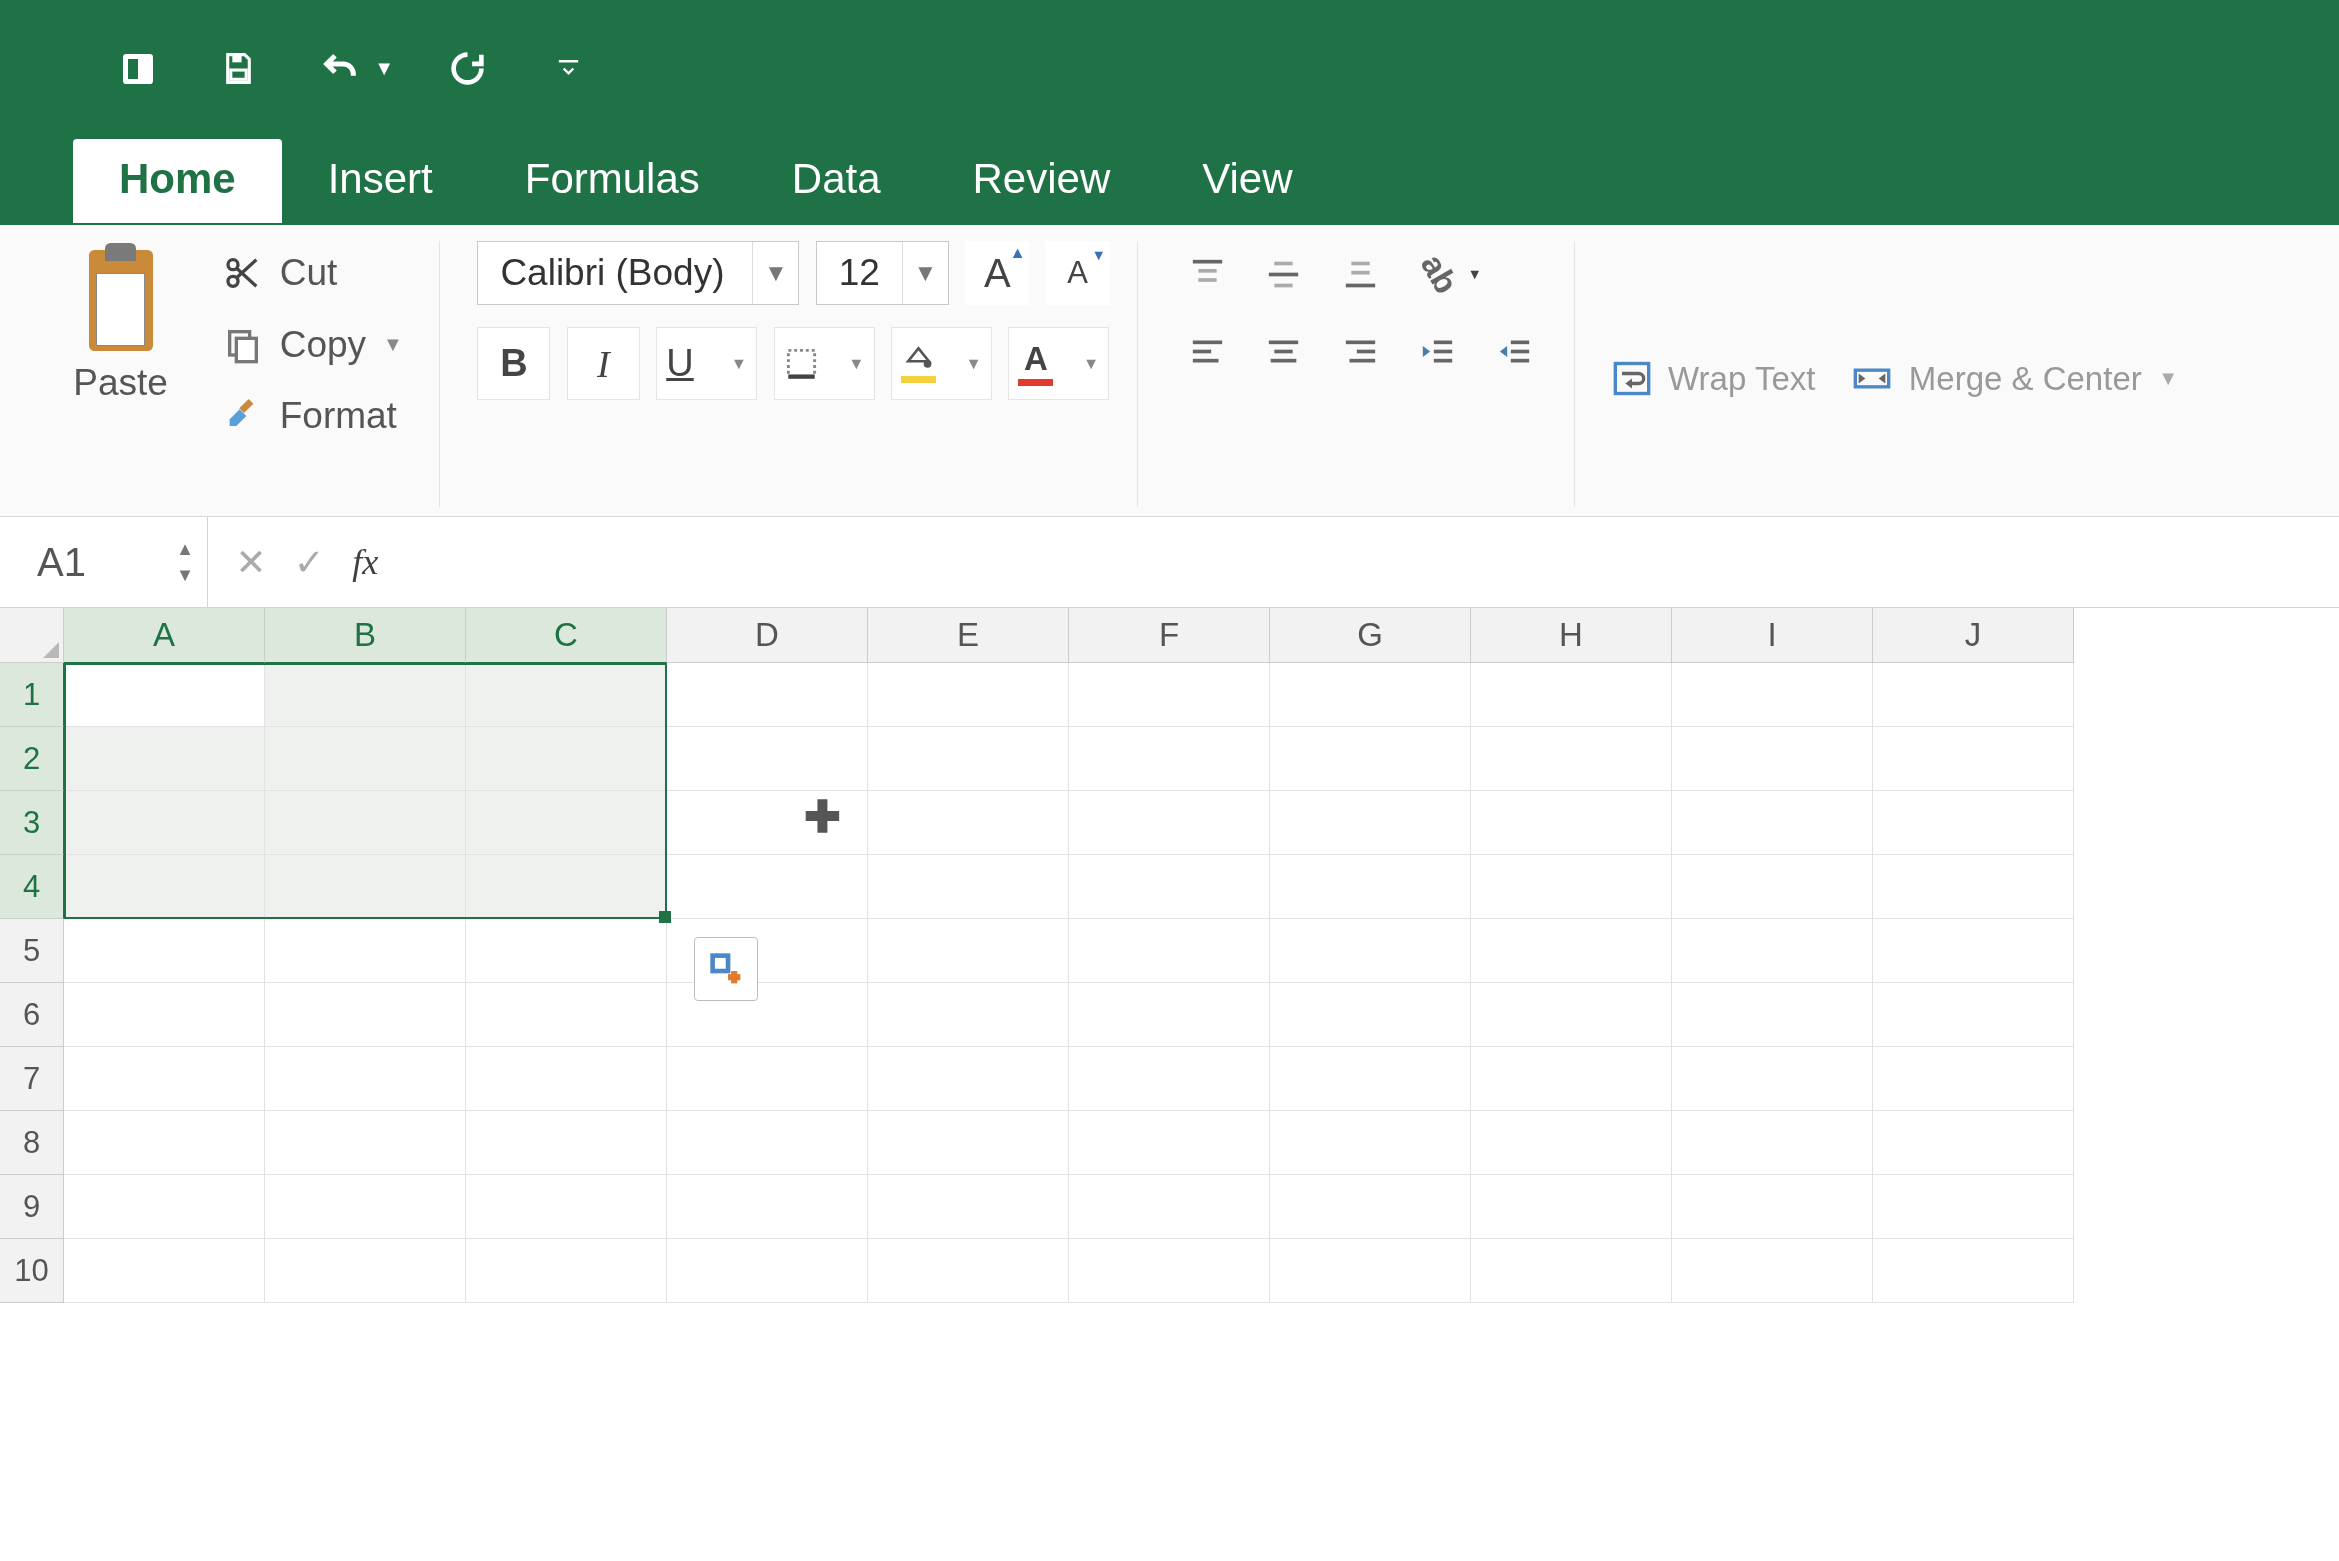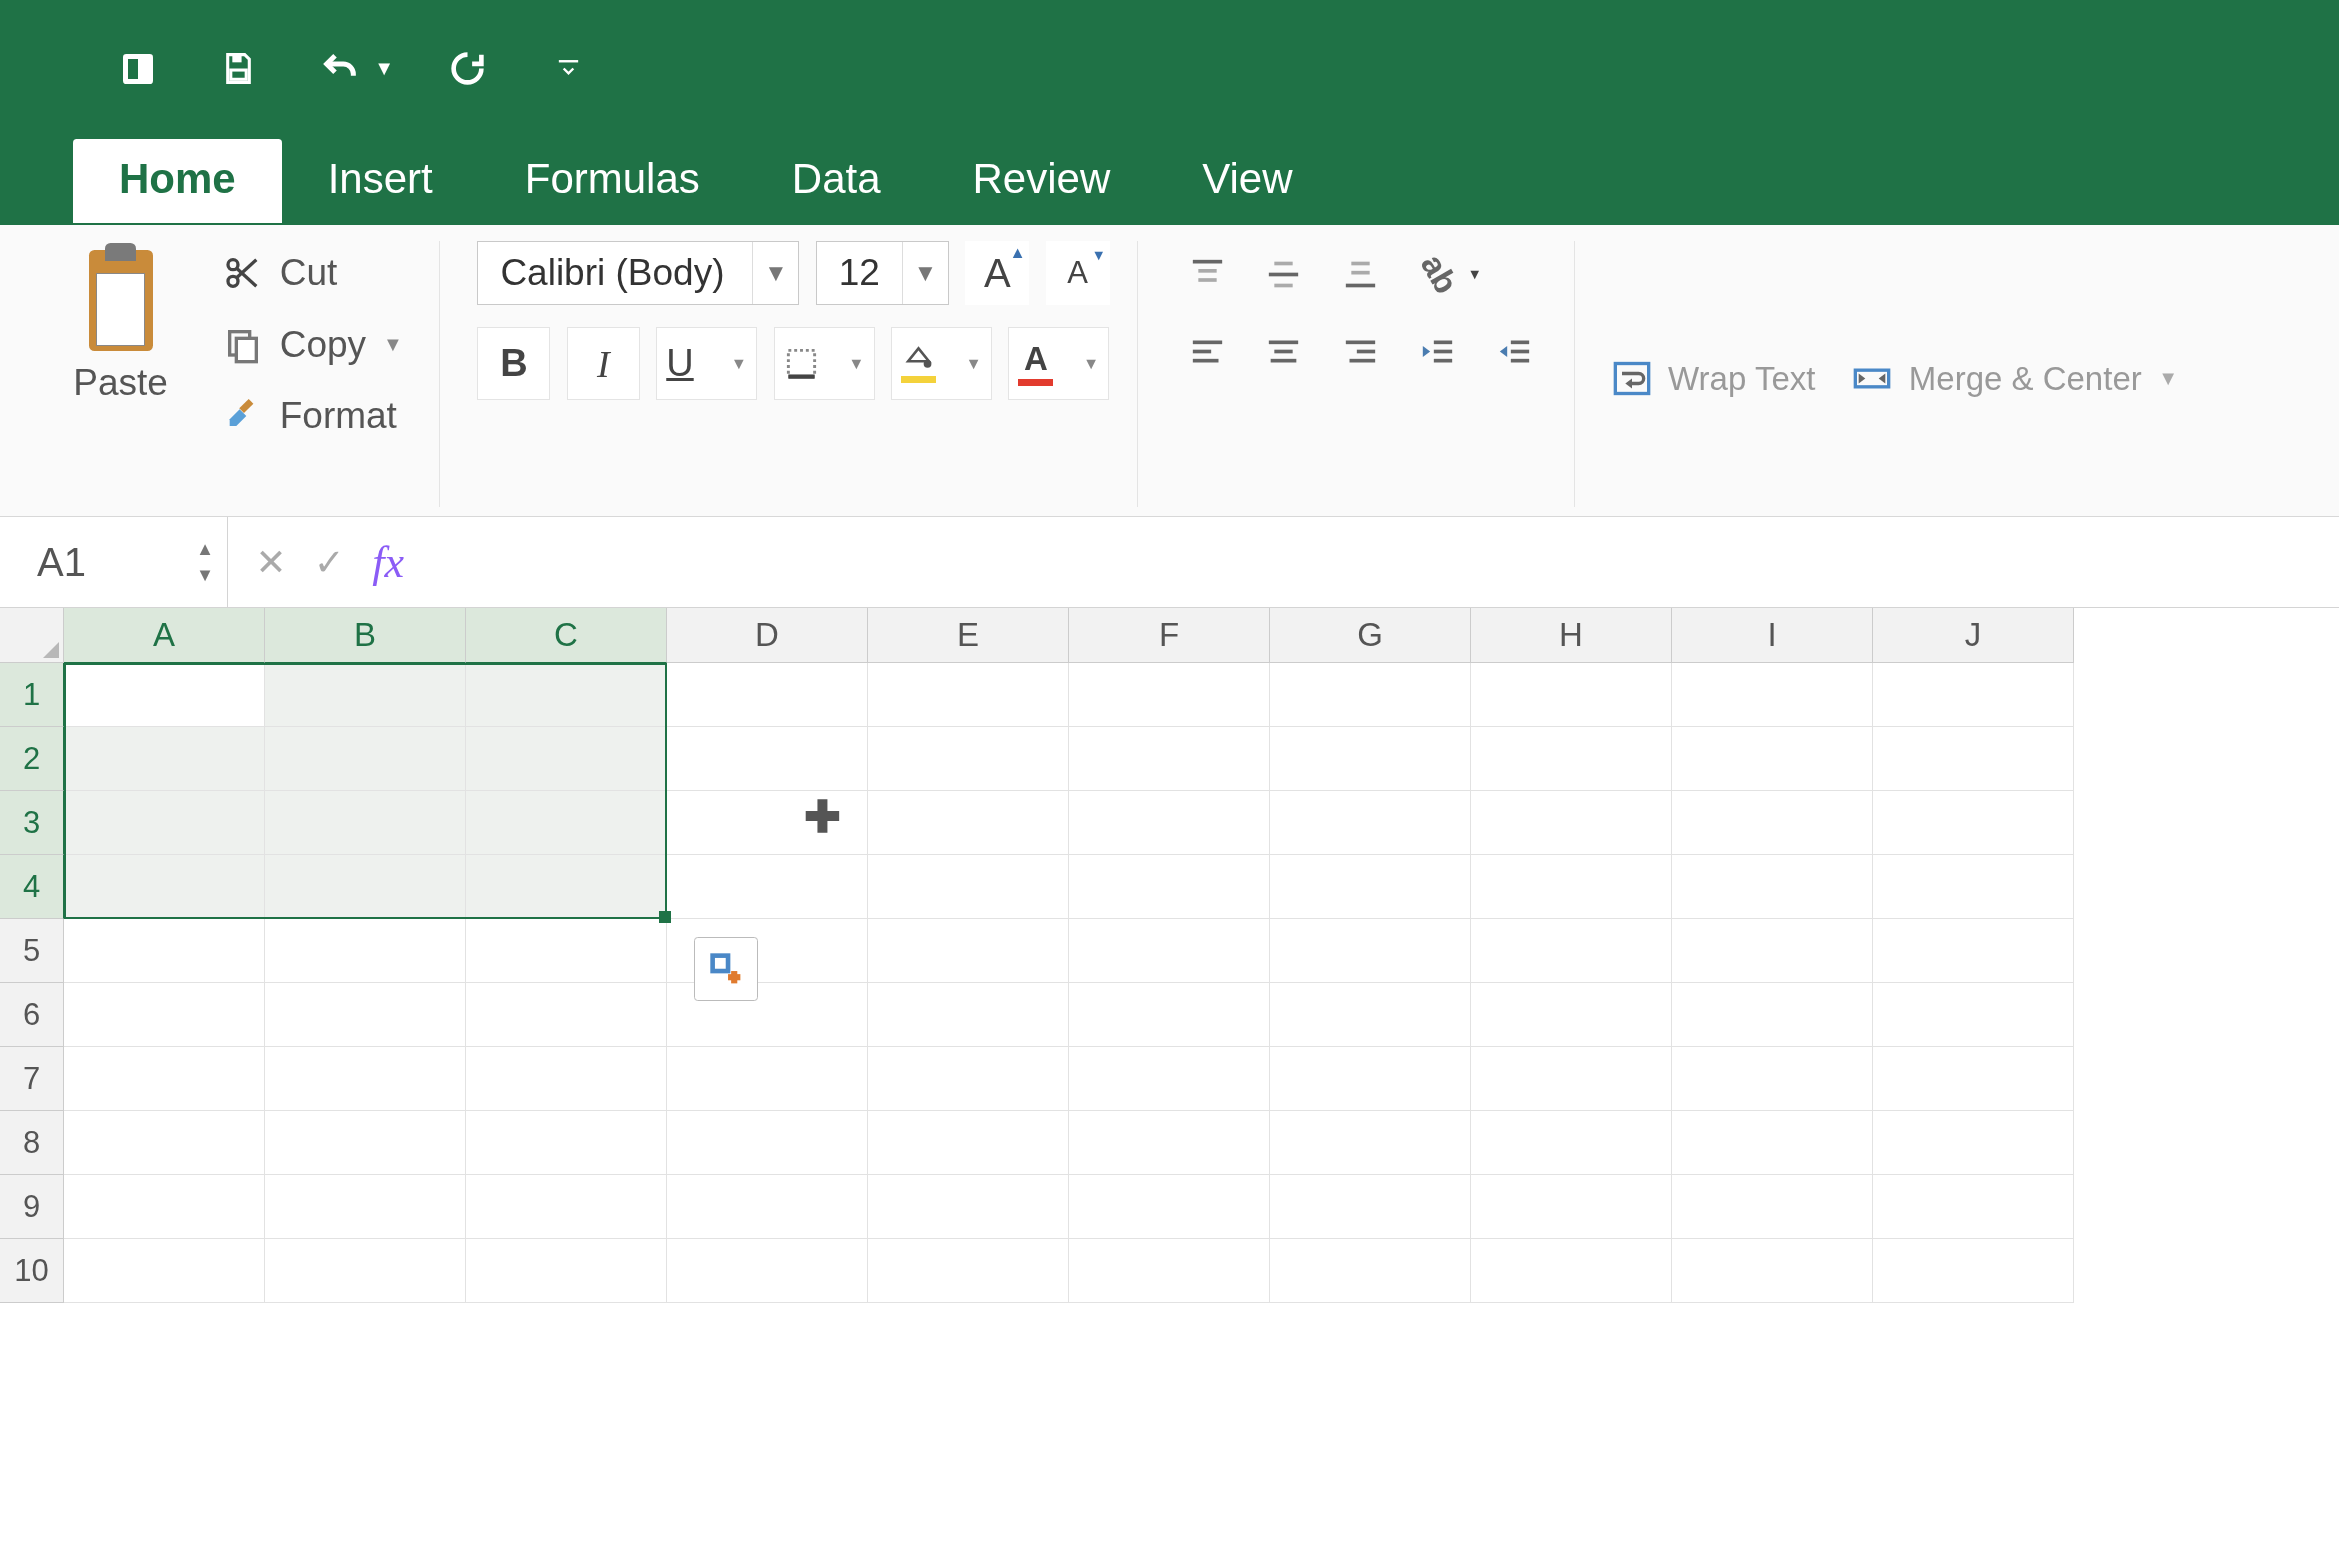--- a/index.html
+++ b/index.html
@@ -122,27 +122,27 @@
   .align-row{ display:flex; gap:12.8px;}
   .ab-btn{ width:64px; height:55px; display:flex; align-items:center; justify-content:center; cursor:pointer; border:0.9px solid transparent;}
   .ab-btn svg{display:block;}
   .wrap-group{ display:flex; flex-direction:row; gap:37px; padding-top:9.1px;}
   .wrap-item{ display:flex; align-items:center; gap:16.4px; font-size:33px; color:#999; cursor:pointer;}
   
   .formula-bar {
     display:flex; align-items:center; height:91px; border-bottom:1.8px solid #d4d4d4; background:#fff;
   }
   .namebox {
-    width:228px; border-right:1.8px solid #d4d4d4; height:100%; display:flex; align-items:center;
+    width:208px; border-right:1.8px solid #d4d4d4; height:100%; display:flex; align-items:center;
     padding-left:37px; font-size:40px; color:#555;
   }
   .name-stepper{ display:flex; flex-direction:column; margin-left:auto; margin-right:12.8px; color:#777; font-size:18.3px; gap:3.7px;}
   .fb-controls{ display:flex; align-items:center; gap:27.4px; padding:0 27.4px; color:#aaa;}
   .fb-btn{ font-size:37px; cursor:pointer;}
-  .fx-label{ font-family:"Times New Roman",serif; font-style:italic; font-size:44px; color:#8b5cf6;}
+  .fx-label{ font-family:"Times New Roman",serif; font-style:italic; font-size:36px; color:#404040;}
   .fb-input{ flex:1; height:100%; padding-left:18.3px; font-size:37px; border:none; outline:none;}
   .col-headers{ display:flex; height:55px;}
   .corner{
     width:64px; background:#f2f2f2; border-right:0.9px solid #ccc; border-bottom:0.9px solid #ccc;
     position:relative;
   }
   .corner::after{
     content:""; position:absolute; right:3.7px; bottom:3.7px;
     border-left:16.4px solid transparent; border-bottom:16.4px solid #b8b8b8;
   }

